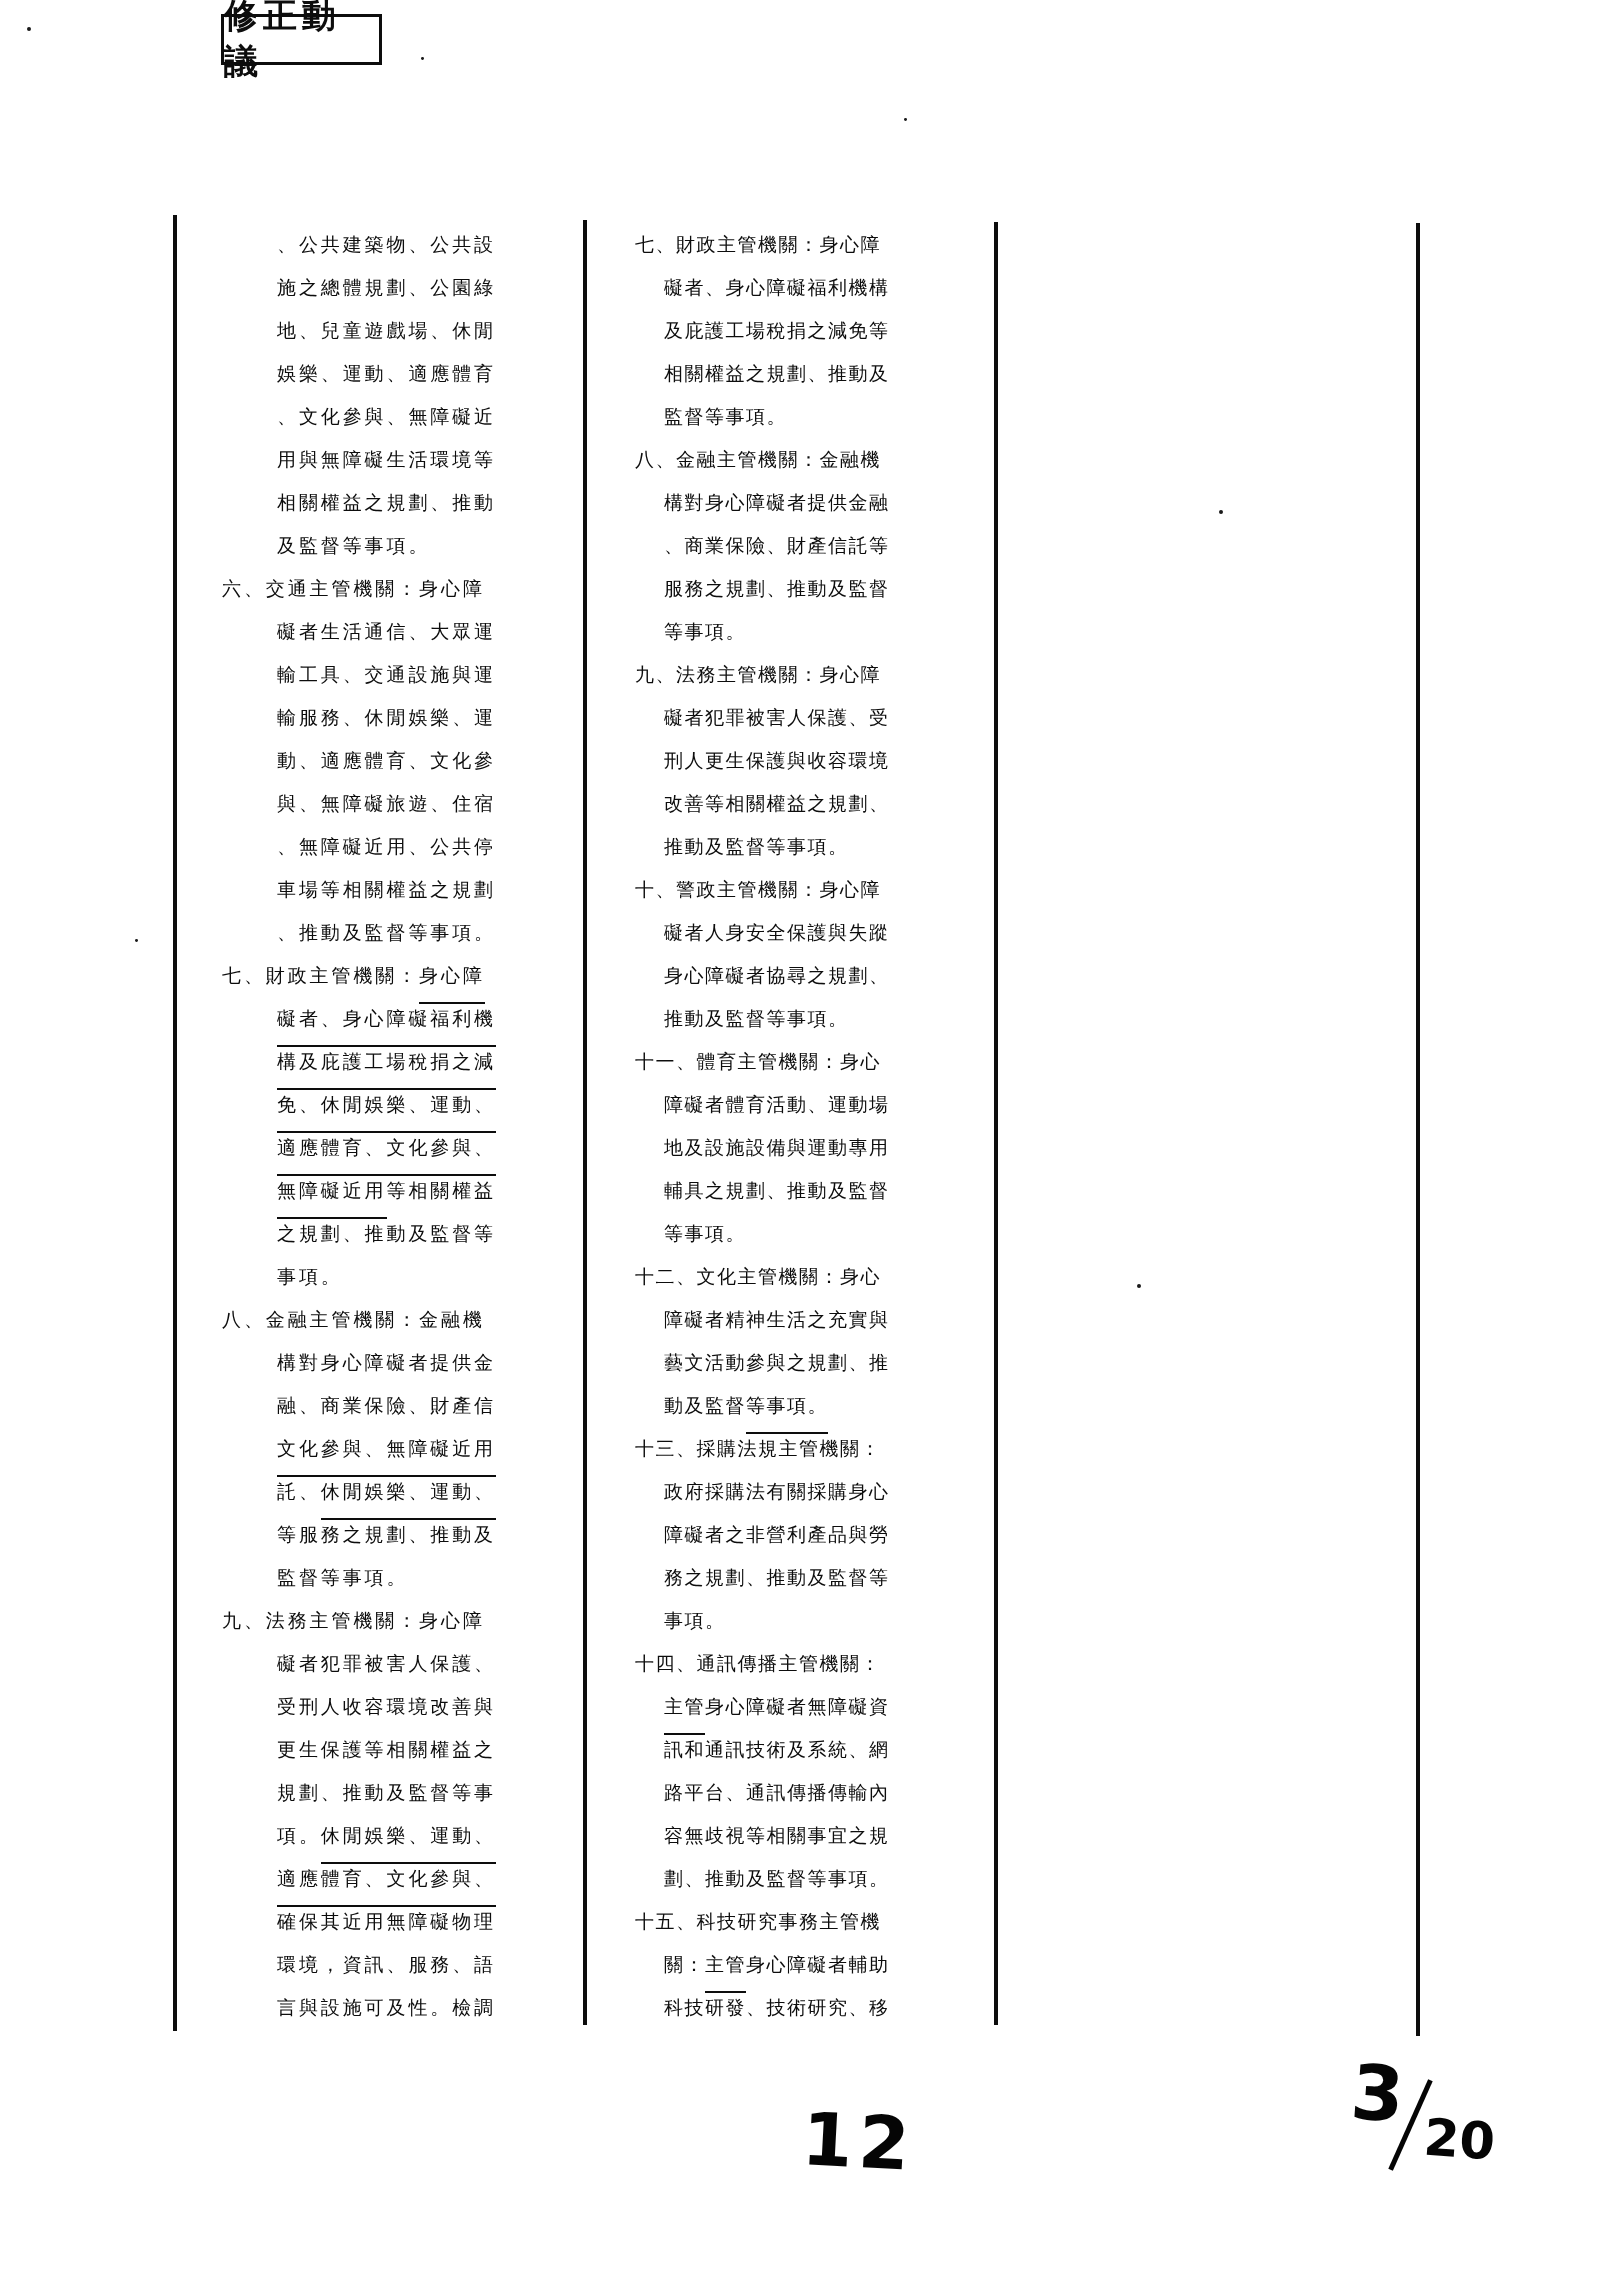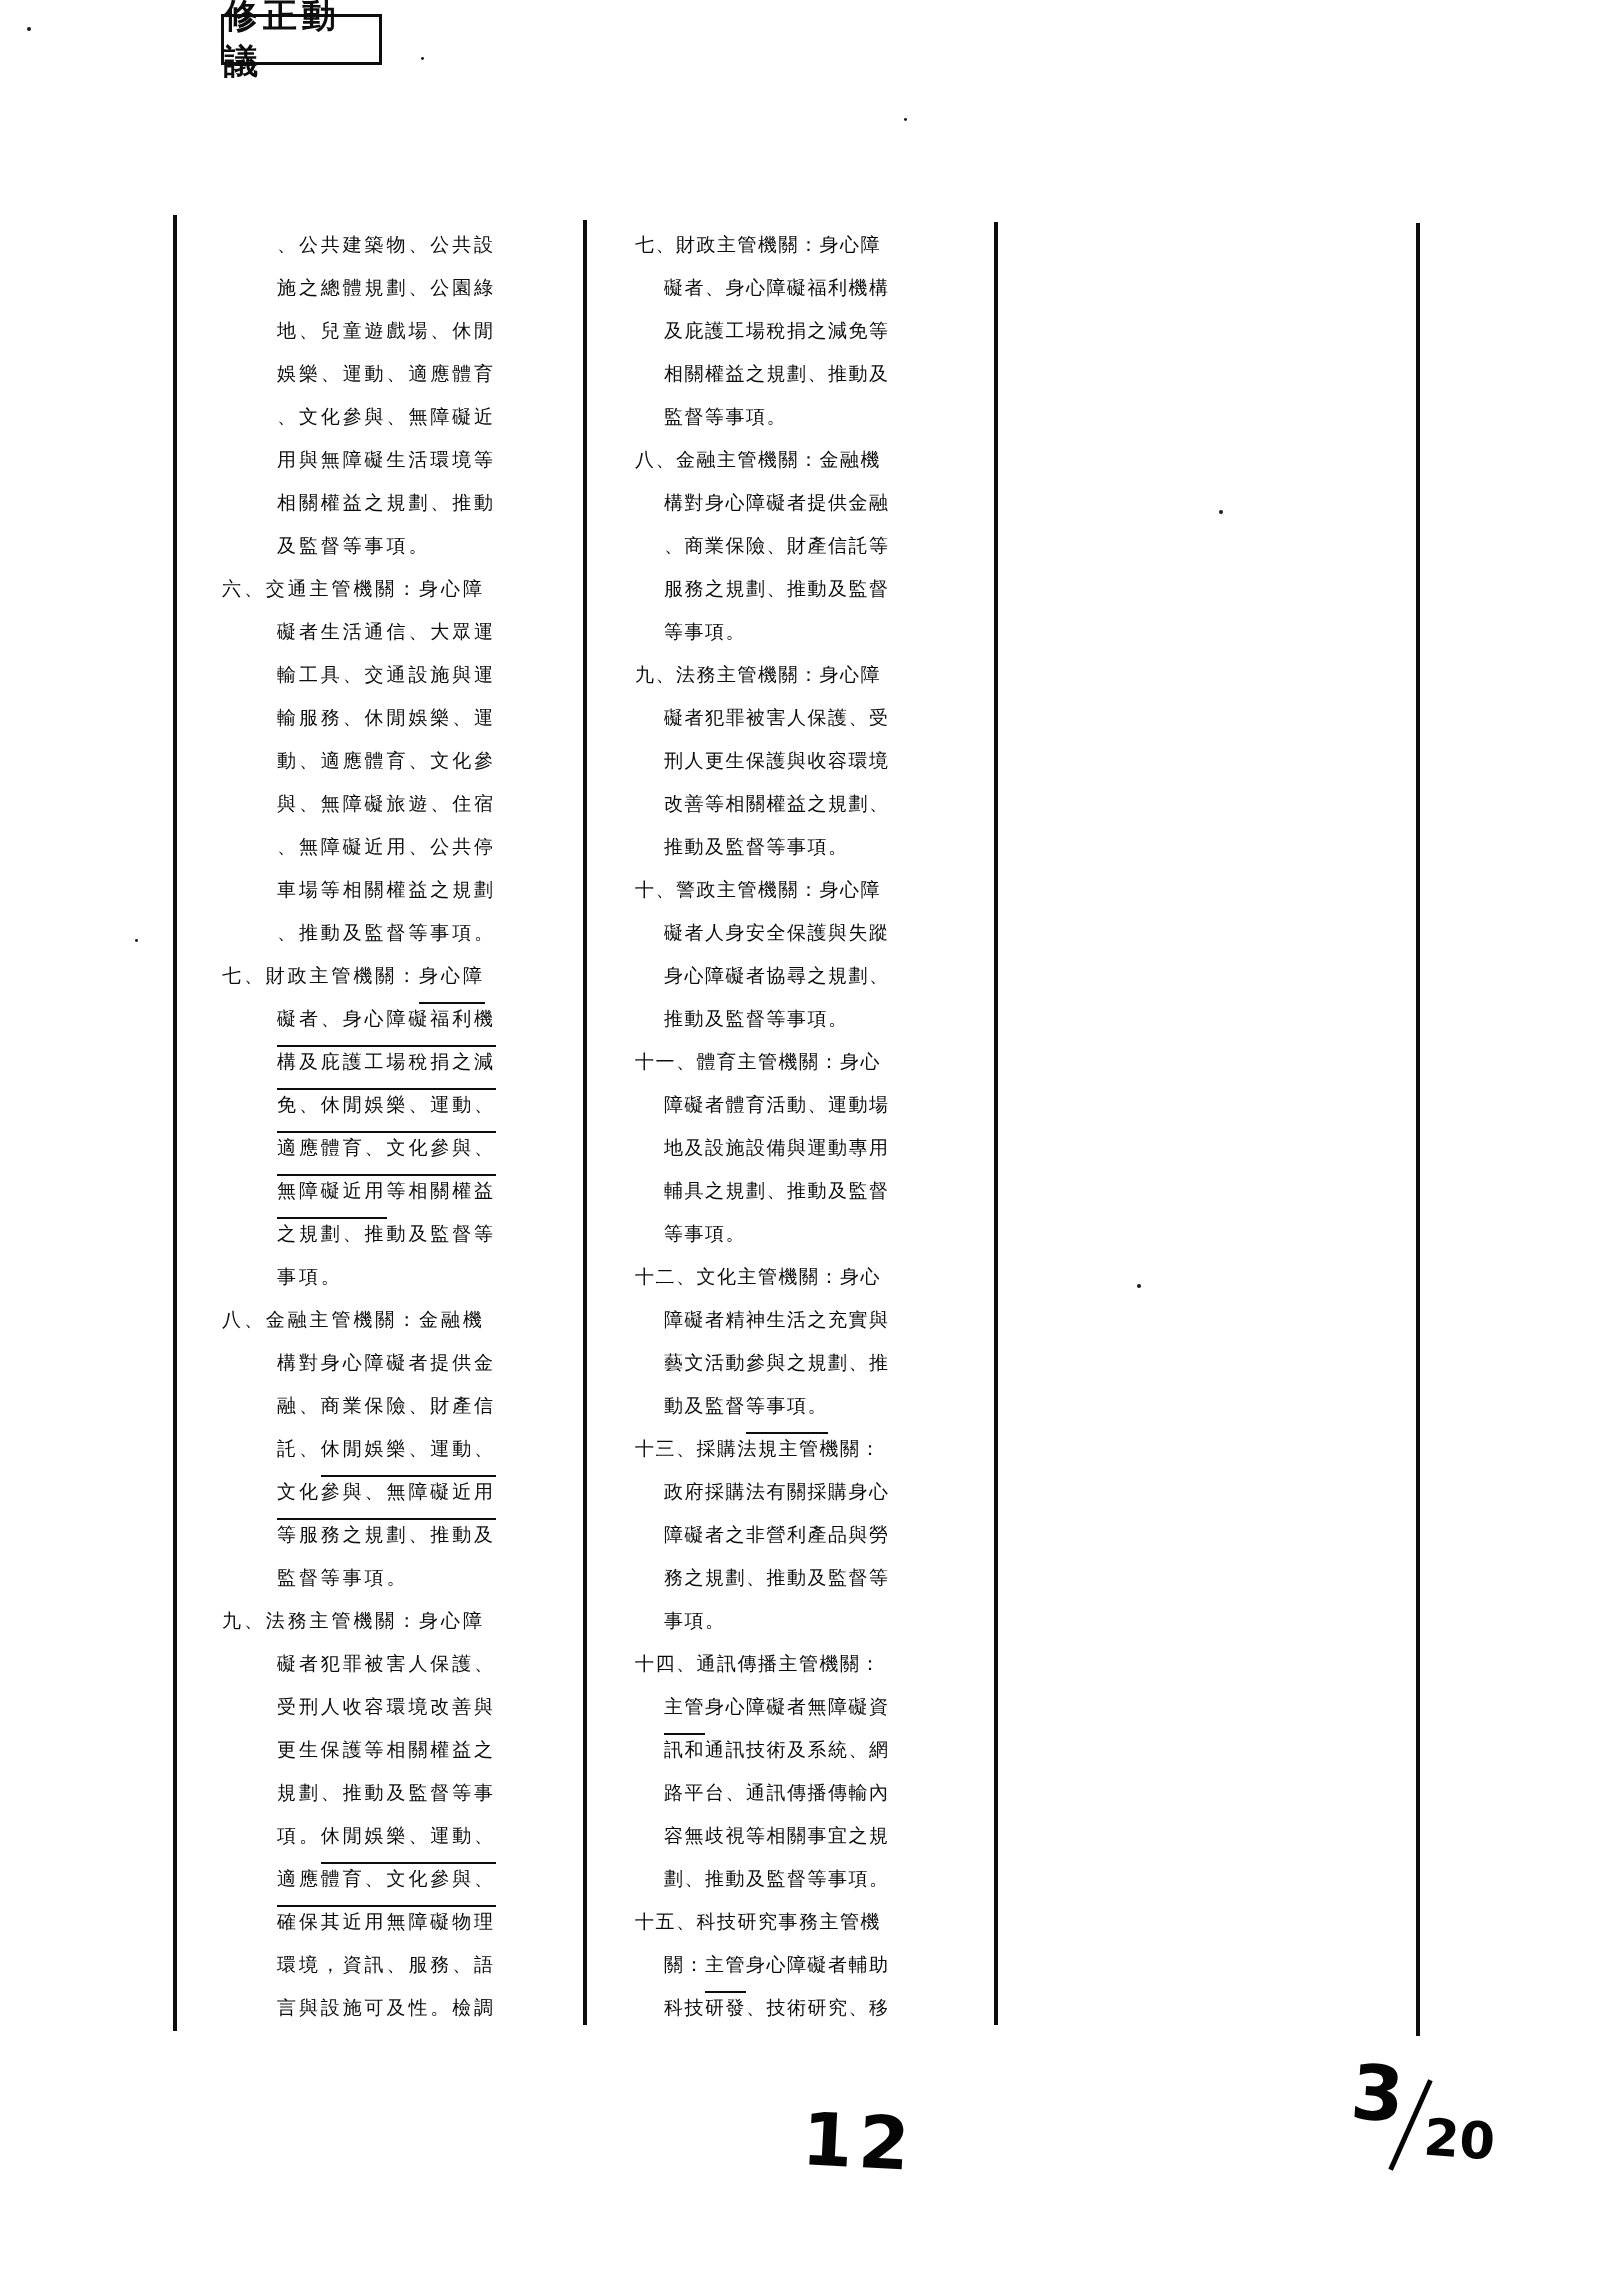--- a/index.html
+++ b/index.html
@@ -78,22 +78,22 @@
       <div class="line ind"><span class="u">礙者、身心障礙福利機</span></div>
       <div class="line ind"><span class="u">構及庇護工場稅捐之減</span></div>
       <div class="line ind"><span class="u">免、休閒娛樂、運動、</span></div>
       <div class="line ind"><span class="u">適應體育、文化參與、</span></div>
       <div class="line ind"><span class="u">無障礙近用</span><span>等相關權益</span></div>
       <div class="line ind"><span>之規劃、推動及監督等</span></div>
       <div class="line ind"><span>事項。</span></div>
       <div class="line"><span>八、金融主管機關：金融機</span></div>
       <div class="line ind"><span>構對身心障礙者提供金</span></div>
       <div class="line ind"><span>融、商業保險、財產信</span></div>
+      <div class="line ind"><span class="u">文化參與、無障礙近用</span></div>
       <div class="line ind"><span>託、</span><span class="u">休閒娛樂、運動、</span></div>
-      <div class="line ind"><span class="u">文化參與、無障礙近用</span></div>
       <div class="line ind"><span>等服務之規劃、推動及</span></div>
       <div class="line ind"><span>監督等事項。</span></div>
       <div class="line"><span>九、法務主管機關：身心障</span></div>
       <div class="line ind"><span>礙者犯罪被害人保護、</span></div>
       <div class="line ind"><span>受刑人收容環境改善與</span></div>
       <div class="line ind"><span>更生保護等相關權益之</span></div>
       <div class="line ind"><span>規劃、推動及監督等事</span></div>
       <div class="line ind"><span>項。</span><span class="u">休閒娛樂、運動、</span></div>
       <div class="line ind"><span class="u">適應體育、文化參與、</span></div>
       <div class="line ind"><span>確保其近用無障礙物理</span></div>

